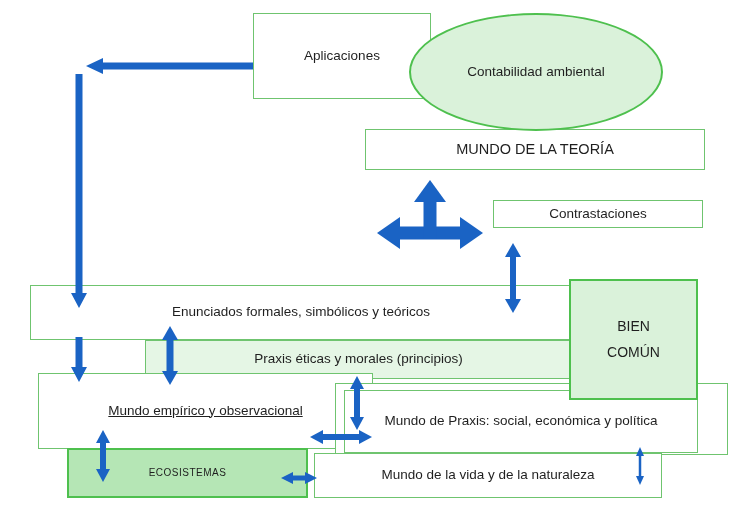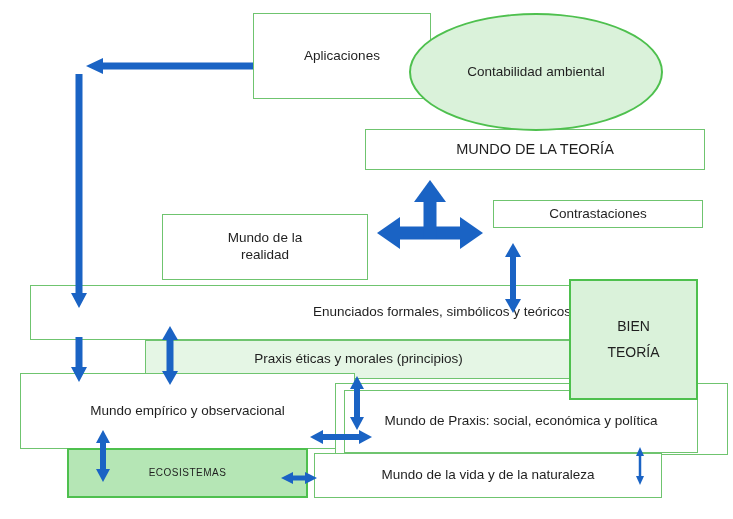--- a/index.html
+++ b/index.html
@@ -25,22 +25,22 @@
     text-align:center;font-size:13.5px;line-height:1.25;
     background:#ffffff;border:1px solid var(--box-border-green);
   }
   .node .lbl{display:block;}
   
   #n-aplicaciones{left:253px;top:13px;width:178px;height:86px;}
   #n-teoria{left:365px;top:129px;width:340px;height:41px;font-size:14.5px;}
   #n-realidad{left:162px;top:214px;width:206px;height:66px;}
   #n-realidad .lbl{width:92px;margin:0 auto;}
   #n-contrastaciones{left:493px;top:200px;width:210px;height:28px;}
-  #n-enunciados{left:30px;top:285px;width:542px;height:55px;justify-content:flex-end;}
-  #n-empirico{left:20px;top:373px;width:335px;height:76px;}
+  #n-enunciados{left:30px;top:285px;width:542px;height:55px;}
+  #n-empirico{left:38px;top:373px;width:335px;height:76px;text-decoration:underline;}
   #n-praxis-outer{left:335px;top:383px;width:393px;height:72px;}
   #n-praxis{left:344px;top:390px;width:354px;height:63px;}
   #n-vida{left:314px;top:453px;width:348px;height:45px;}
   
   #n-razones{left:145px;top:340px;width:427px;height:39px;background:var(--fill-pale-green);}
   #n-ellipse{
     left:409px;top:13px;width:254px;height:118px;border-radius:50%;
     background:var(--fill-light-green);border:2px solid var(--highlight-border-green);
   }
   #n-bien-comun{
@@ -61,23 +61,20 @@
 <body>
 
 <div class="canvas">
 
   <div class="node" id="n-aplicaciones">
     <span class="lbl">Aplicaciones</span>
   </div>
   <div class="node" id="n-teoria">
     <span class="lbl">MUNDO DE LA TEORÍA</span>
   </div>
-  <div class="node" id="n-realidad">
-    <span class="lbl">Mundo de la realidad</span>
-  </div>
   <div class="node" id="n-contrastaciones">
     <span class="lbl">Contrastaciones</span>
   </div>
   <div class="node" id="n-enunciados">
     <span class="lbl">Enunciados formales, simbólicos y teóricos</span>
   </div>
   <div class="node" id="n-razones">
     <span class="lbl">Praxis éticas y morales (principios)</span>
   </div>
   <div class="node" id="n-empirico">
@@ -88,21 +85,21 @@
     <span class="lbl">Mundo de Praxis: social, económica y política</span>
   </div>
   <div class="node" id="n-ellipse">
     <span class="lbl">Contabilidad ambiental</span>
   </div>
 
   <div class="node" id="n-vida">
     <span class="lbl">Mundo de la vida y de la naturaleza</span>
   </div>
   <div class="node" id="n-bien-comun">
-    <span class="lbl">BIEN TEORÍA</span>
+    <span class="lbl">BIEN COMÚN</span>
   </div>
   <div class="node" id="n-ecosistemas">
     <span class="lbl">ECOSISTEMAS</span>
   </div>
 
   <svg class="arrows" viewBox="0 0 733 519" xmlns="http://www.w3.org/2000/svg">
 
     <g>
       <line x1="253" y1="66" x2="100" y2="66" stroke-width="7"></line>
       <polygon points="86,66 103,58 103,74"></polygon>

